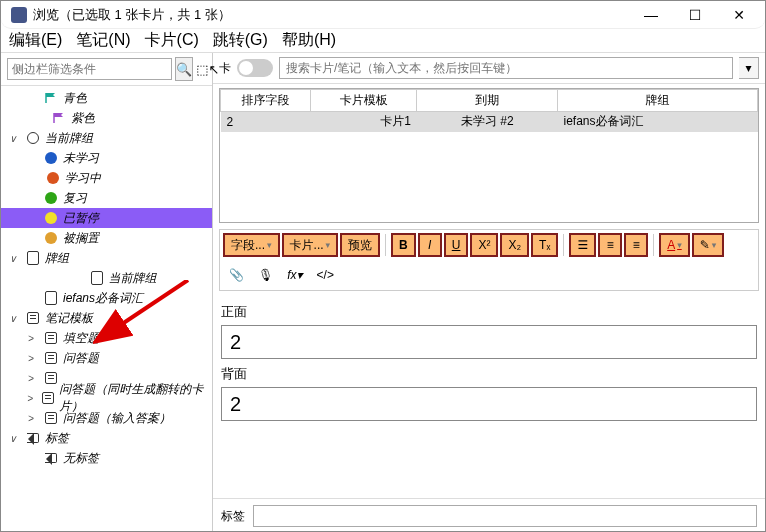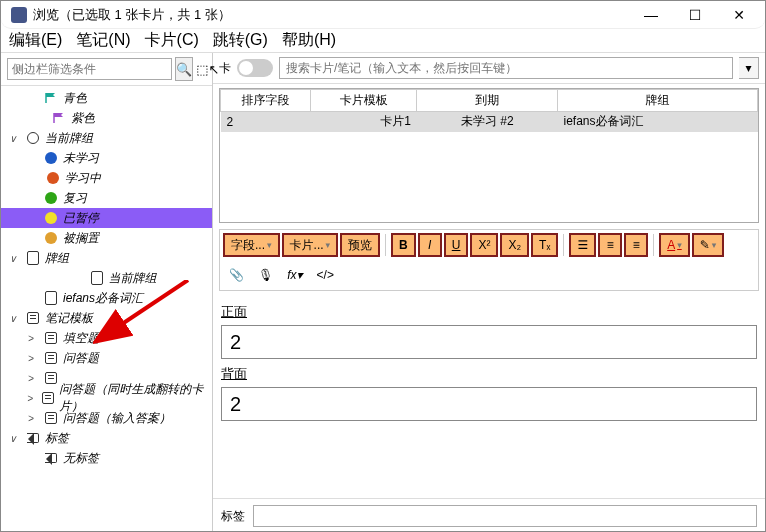--- a/index.html
+++ b/index.html
@@ -37,21 +37,21 @@
 .table-wrap { height: 135px; border: 1px solid #aaa; margin: 4px 6px; overflow: hidden; background: #fff; }
 .table { width: 100%; border-collapse: collapse; }
 .table th { height: 22px; border: 1px solid #ccc; background: #fff; font-weight: normal; font-size: 12px; }
 .table td { height: 20px; padding: 0 6px; font-size: 12px; background: #ddd; }
 .table td:first-child { width: 90px; }
 .toolbar { border: 1px solid #ccc; margin: 2px 6px; padding: 3px; display: flex; flex-wrap: wrap; gap: 2px; align-items: center; }
 .tbbtn { min-width: 24px; height: 24px; border: 2px solid #7f1d1d; padding: 0 6px; background: #fdba74; display: flex; align-items: center; justify-content: center; font-size: 12px; }
 .tbbtn.dd::after { content: "▾"; font-size: 9px; margin-left: 2px; color: #777; }
 .tbsep { width: 1px; height: 22px; background: #ccc; margin: 0 3px; }
 .fields { flex: 1; padding: 4px 8px; overflow: auto; }
-.field-label { font-size: 13px; margin: 6px 0 4px; text-decoration: underline; }
+.field-label { font-size: 13px; margin: 6px 0 4px; }
 .field-input { width: 100%; height: 34px; border: 1px solid #888; padding: 0 8px; font-size: 20px; }
 .tags-row { display: flex; align-items: center; padding: 6px 8px; gap: 8px; border-top: 1px solid #ddd; }
 .tags-input { flex: 1; height: 22px; border: 1px solid #aaa; }
 </style>
 </head>
 <body>
 
 <div class="titlebar">
   <div class="app-icon"></div>
   <div class="title">浏览（已选取 1 张卡片，共 1 张）</div>

